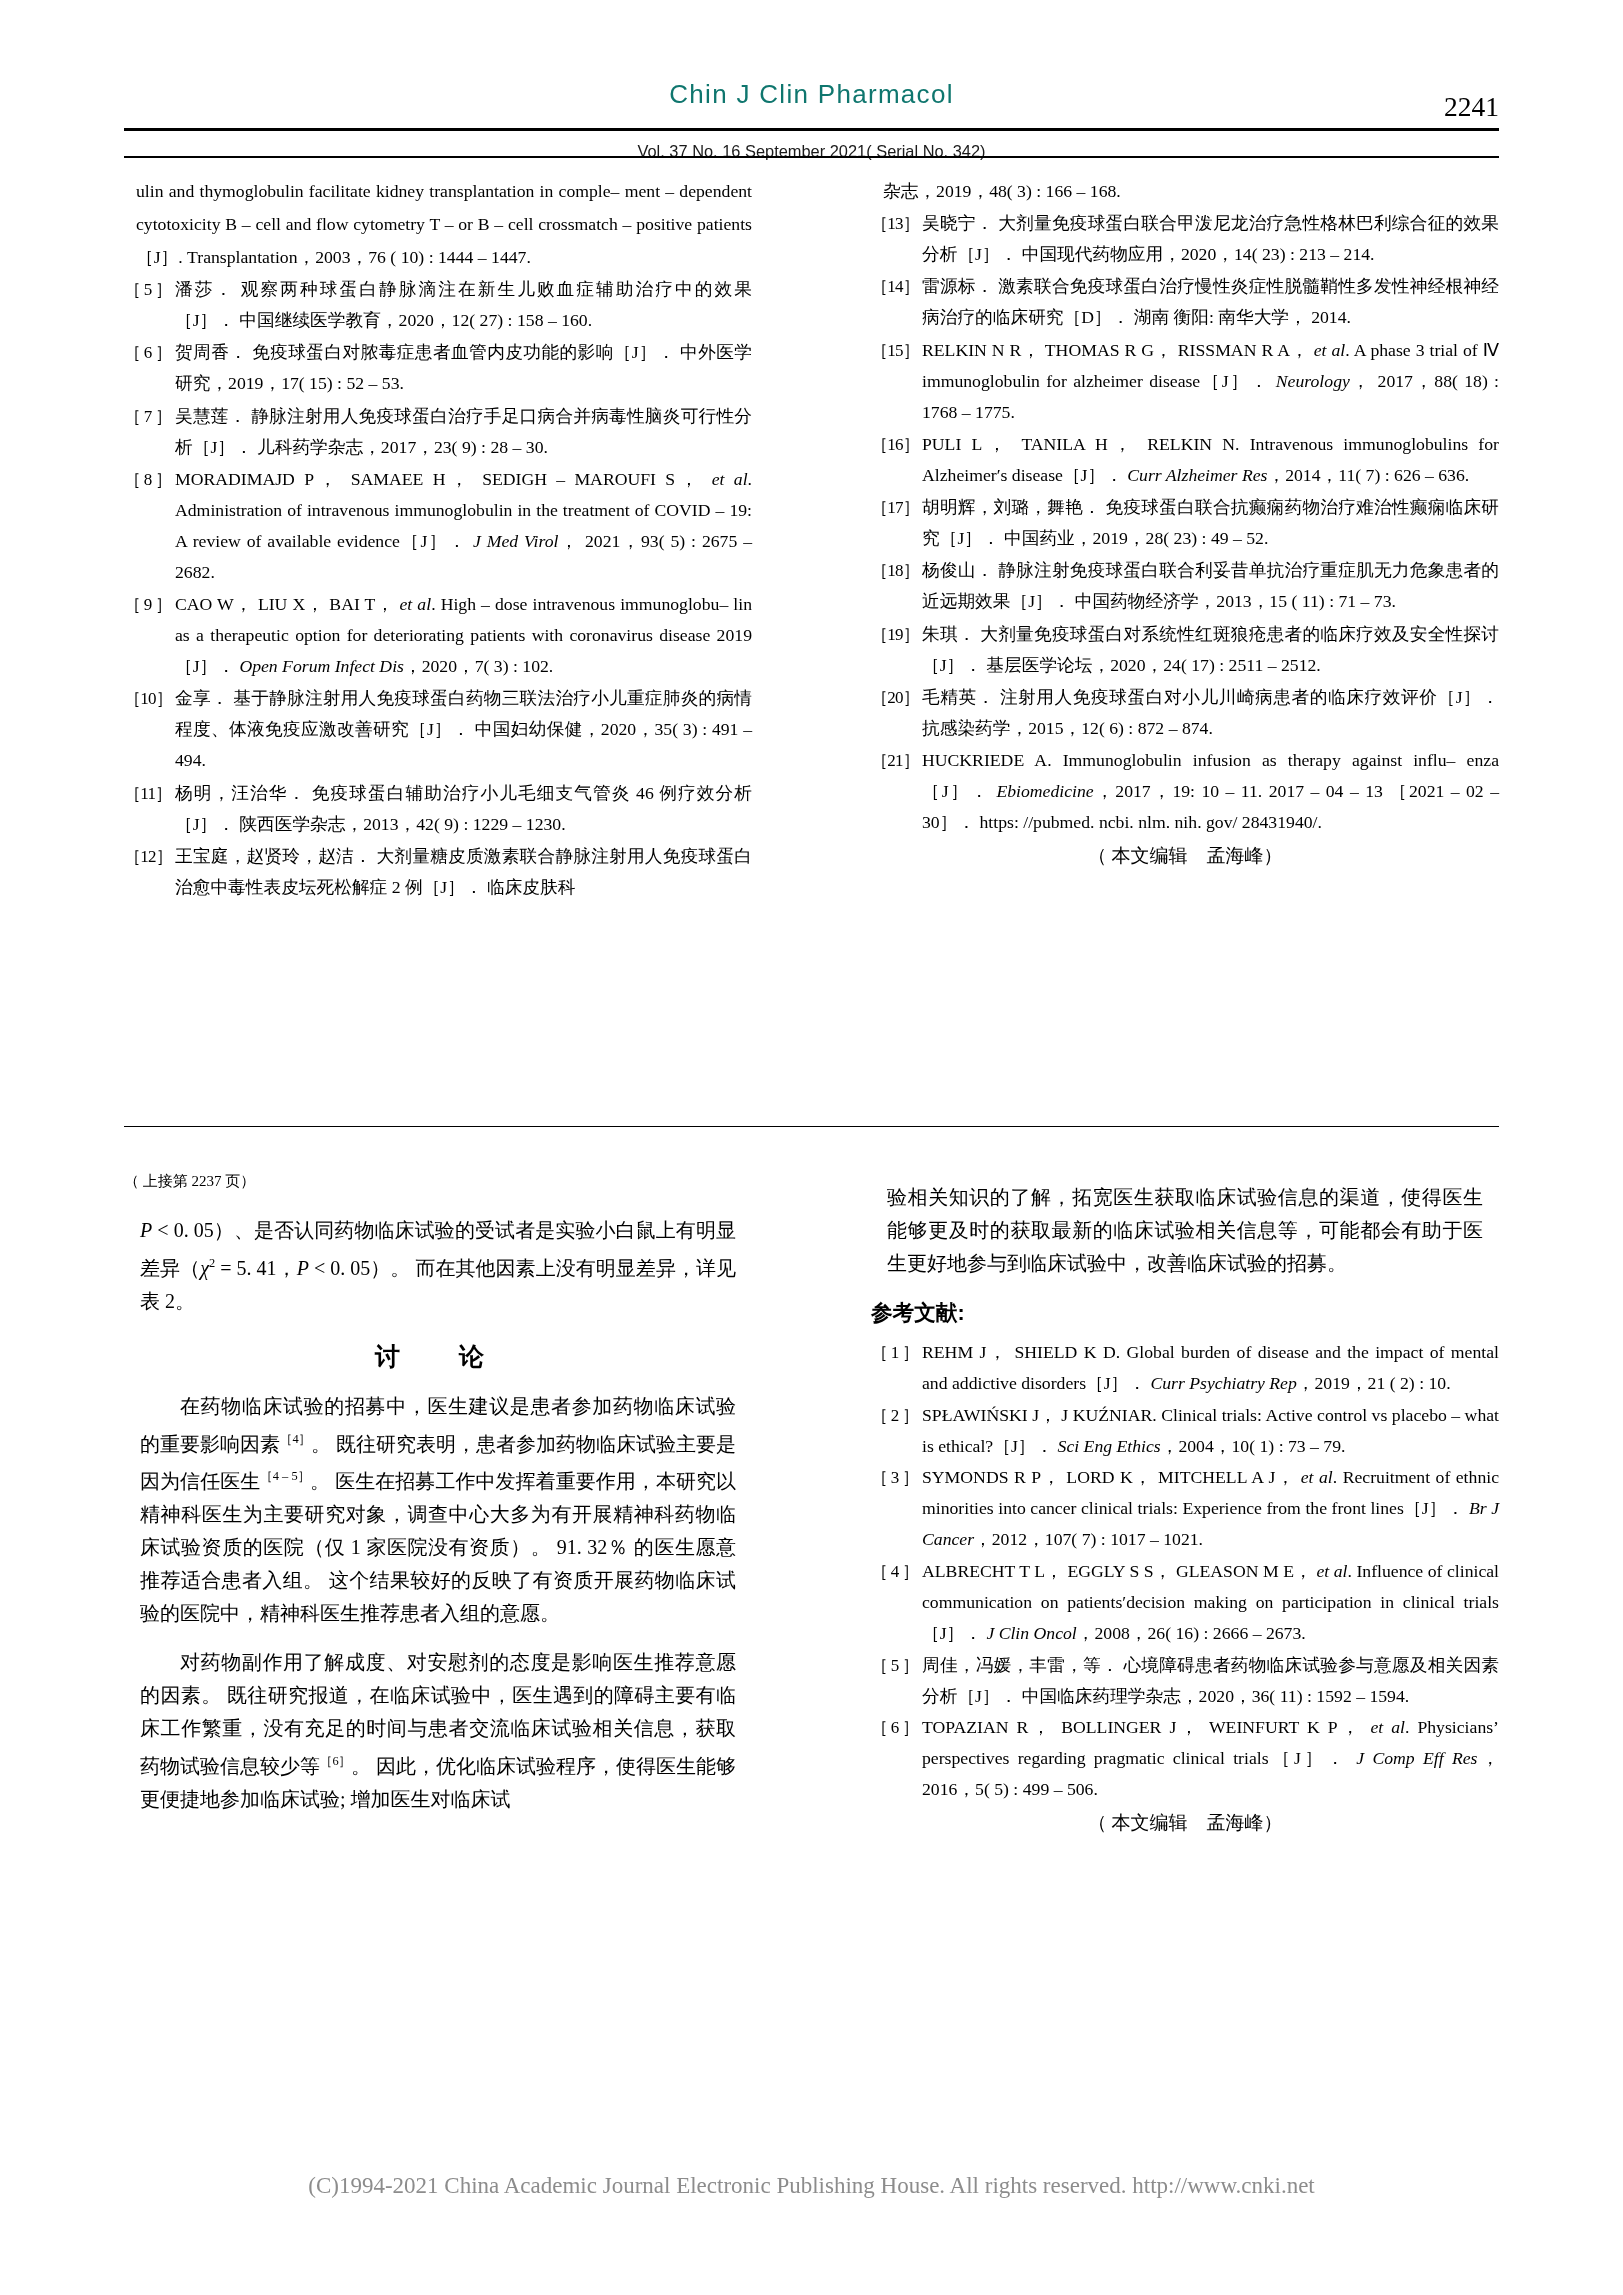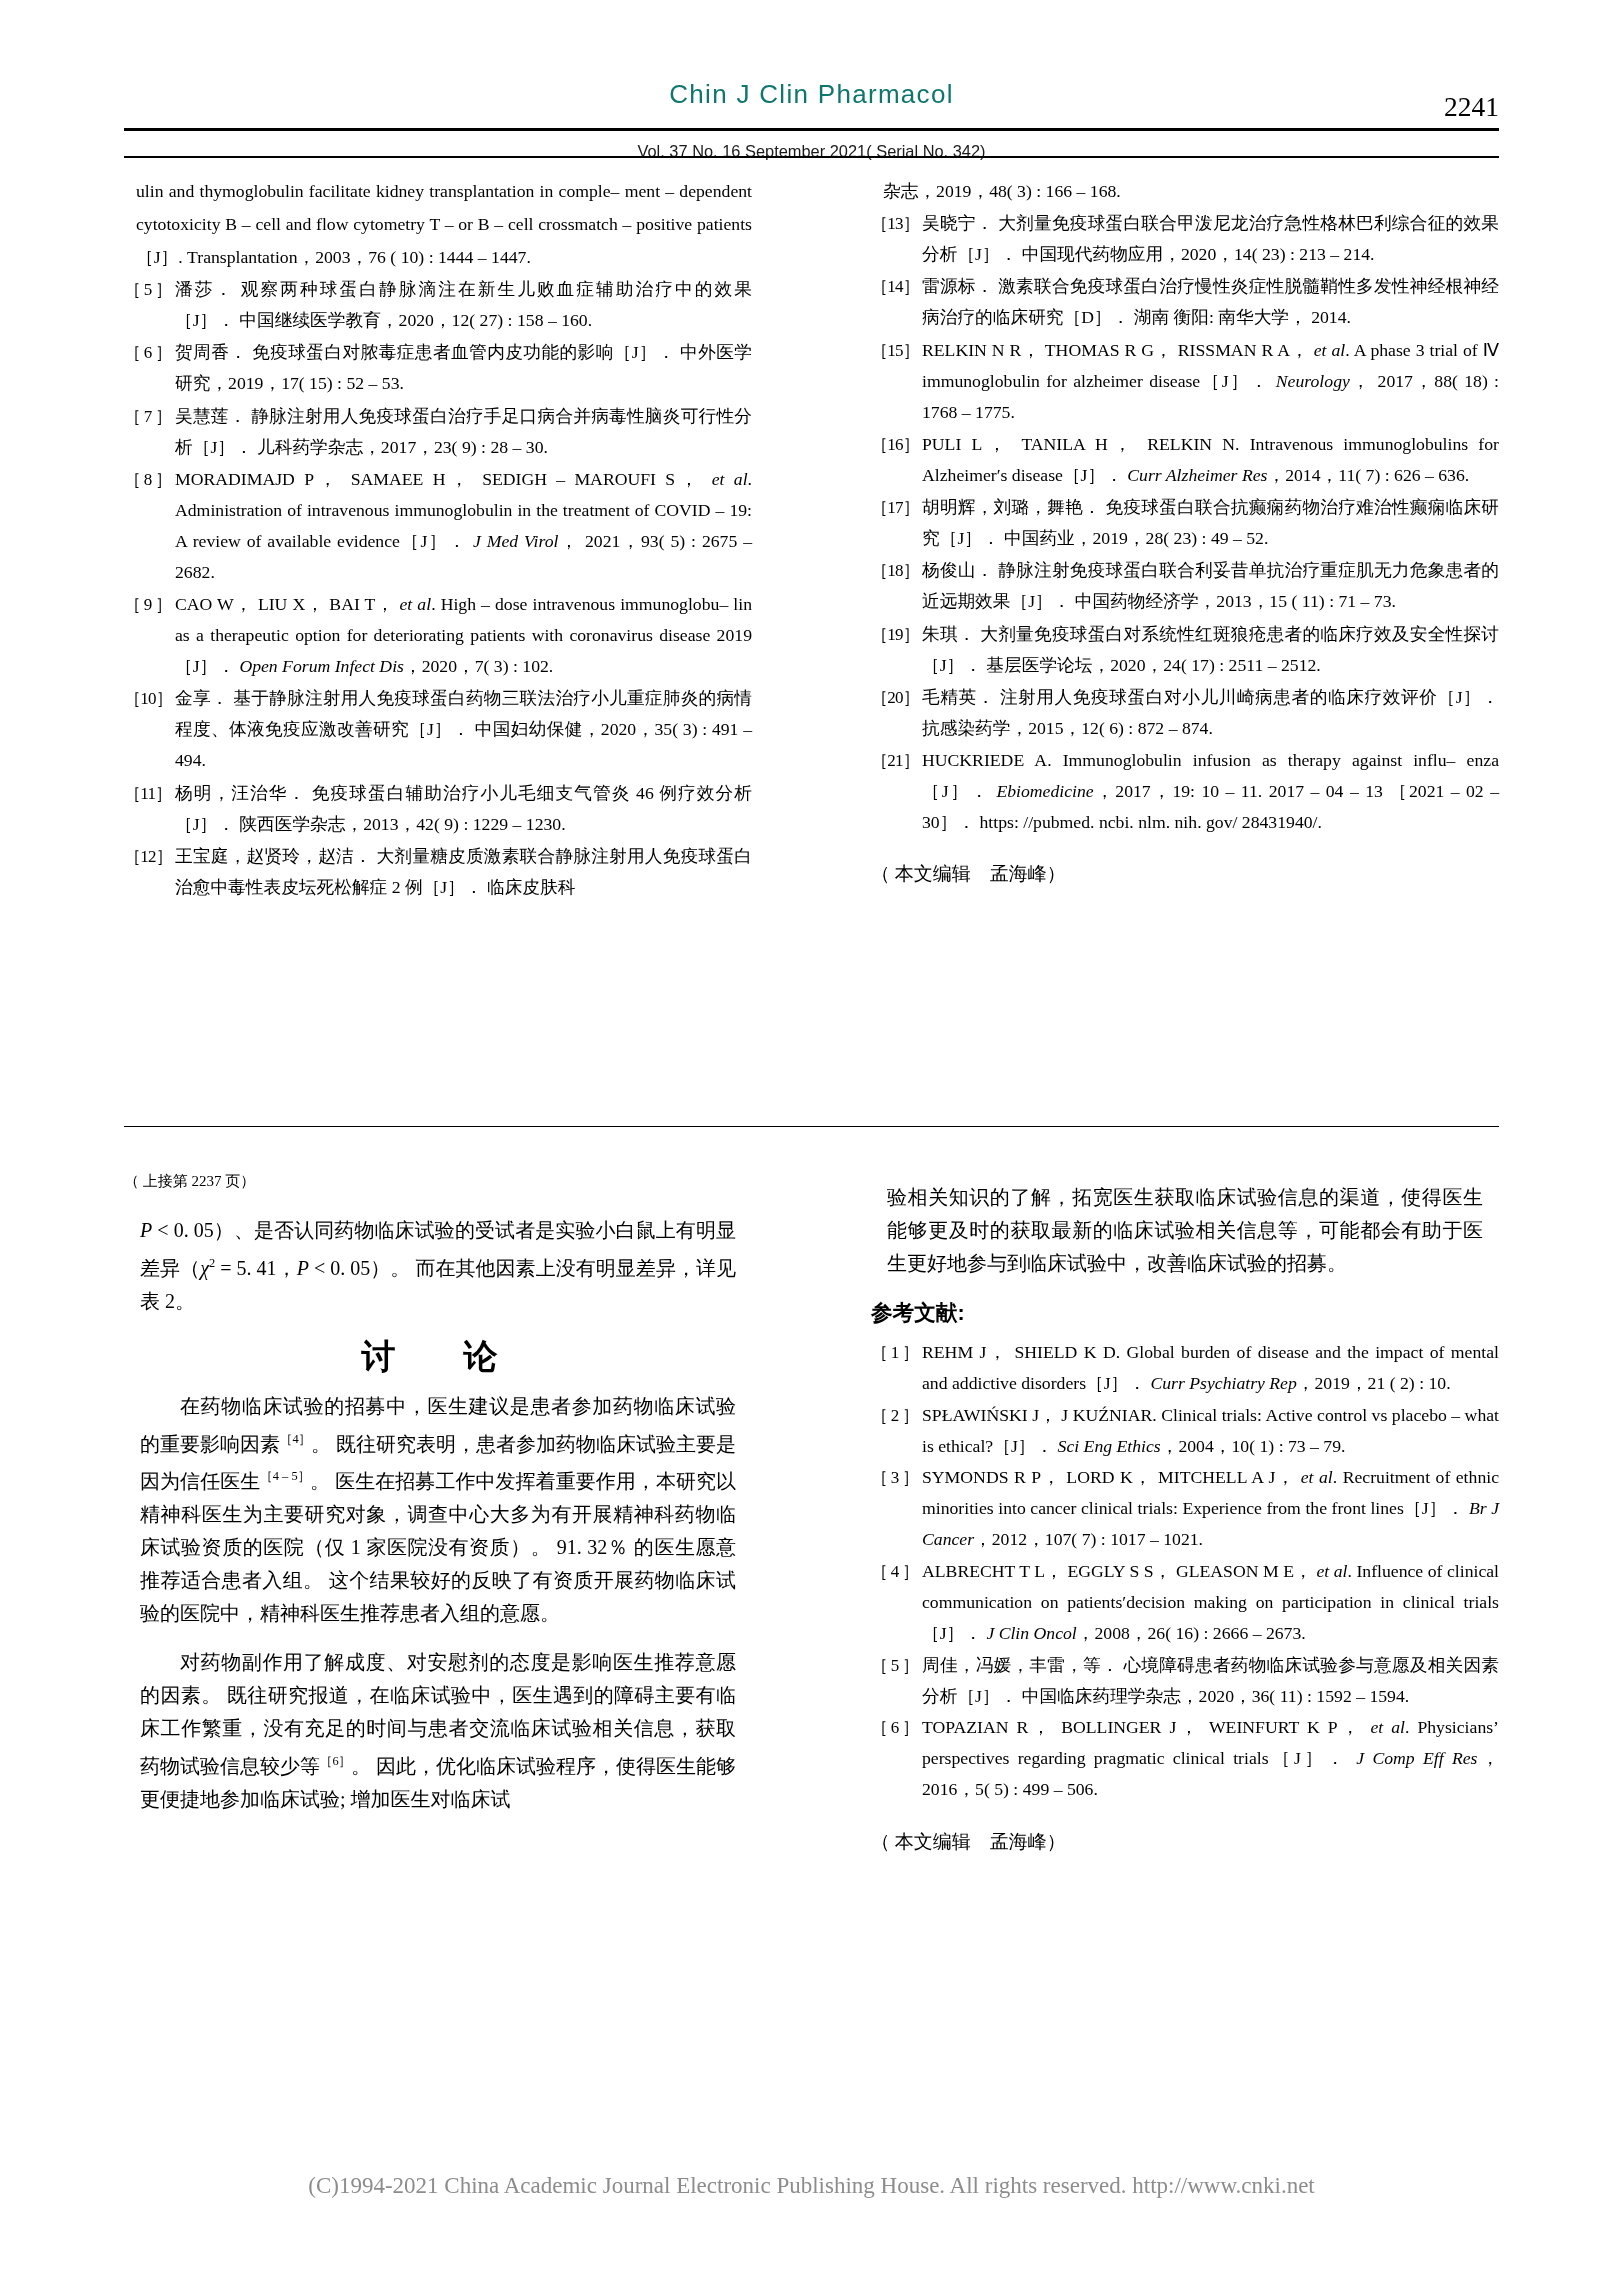--- a/index.html
+++ b/index.html
@@ -136,21 +136,21 @@
   .para {
     text-indent: 2em;
     margin: 16px;
   }
   .para.noindent { text-indent: 0; }
 
   .disc-title {
     text-align: center;
     font-family: "Liberation Sans", sans-serif;
     font-weight: bold;
-    font-size: 34px;
+    font-size: 25px;
     letter-spacing: 17px;
     margin: 22px 0 17px 0;
   }
   .ref-heading {
     font-family: "Liberation Sans", sans-serif;
     font-weight: bold;
     font-size: 21.6px;
     margin: 2.6px 0 7.9px 0;
   }
   .art-ref {
@@ -165,23 +165,23 @@
     width: 51px;
     font-size: 17px;
     letter-spacing: -0.7px;
   }
   .art-ref .body {
     flex: 1 1 auto;
     text-align: justify;
     text-justify: inter-ideograph;
   }
   .editor {
-    text-align: left;
+    text-align: center;
     font-size: 19px;
-    margin-top: 20px;
+    margin-top: 1px;
   }
   .footer {
     position: absolute;
     left: 0;
     top: 2173px;
     width: 1623px;
     text-align: center;
     font-family: "Liberation Serif", serif;
     font-size: 23px;
     color: #8c8c8c;

